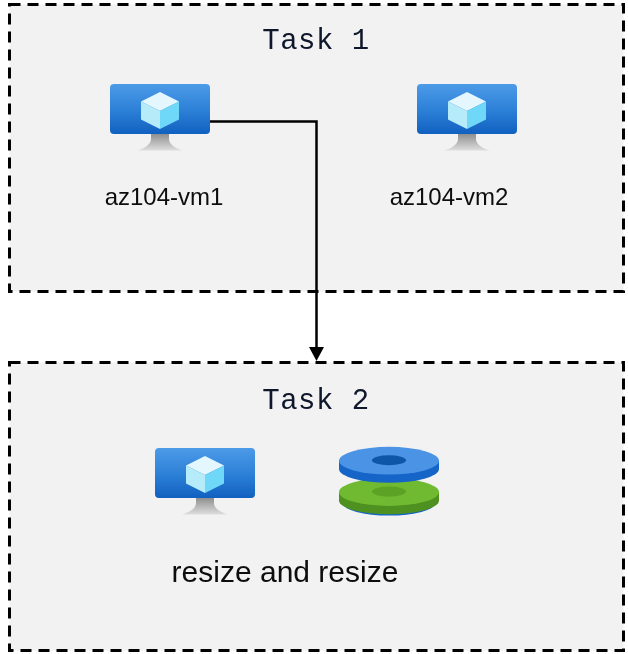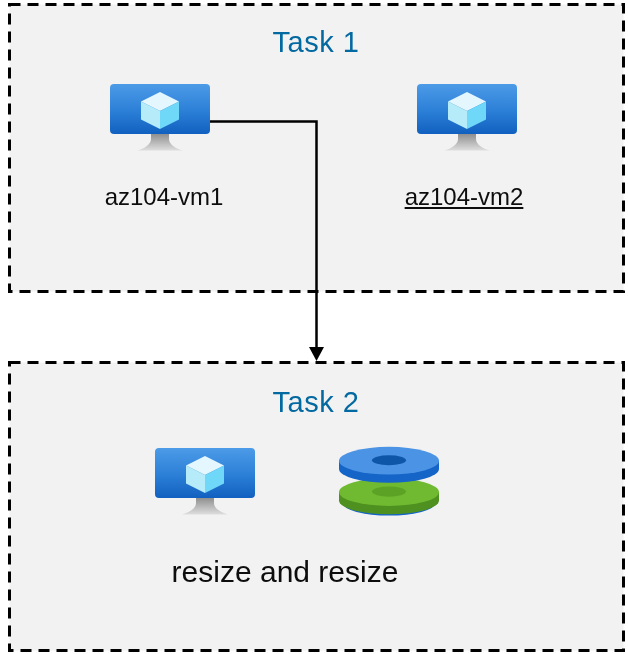--- a/index.html
+++ b/index.html
@@ -10,22 +10,23 @@
     overflow:hidden;
     background:#ffffff;
   }
   .stage svg.bg{position:absolute;left:0;top:0;z-index:0;}
   .abs{position:absolute;z-index:2;}
   .icon-svg{position:absolute;z-index:1;display:block;}
   .task-title{
     width:614px;left:9px;
     text-align:center;
     font-size:29px;line-height:34px;
-    color:#0369a1;
+    color:#0f172a;
     letter-spacing:0.5px;
+    font-family:Liberation Mono, monospace;
   }
   .vm-label{
     width:200px;
     text-align:center;
     font-size:24px;line-height:36px;
     color:#0d0d0d;
   }
   .caption{
     width:300px;
     text-align:center;
@@ -84,21 +85,21 @@
     <use href="#vm-icon"></use>
   </svg>
   <svg class="icon-svg" style="left:417px;top:84px;" width="100" height="74" viewBox="0 0 100 74">
     <use href="#vm-icon"></use>
   </svg>
 
   <div class="abs vm-label" style="left:64px;top:179px;">
     <div>az104-vm1</div>
   </div>
 
-  <div class="abs vm-label" style="left:364px;top:179px;text-decoration:underline;">
+  <div class="abs vm-label" style="left:349px;top:179px;">
     <div>az104-vm2</div>
   </div>
 
   <div class="abs task-title" style="top:385px;">Task 2</div>
 
   <svg class="icon-svg" style="left:155px;top:448px;" width="100" height="74" viewBox="0 0 100 74">
     <use href="#vm-icon"></use>
   </svg>
   <svg class="icon-svg" style="left:337px;top:445px;" width="104" height="72" viewBox="0 0 104 78" preserveAspectRatio="none">
     <use href="#disks-icon"></use>

